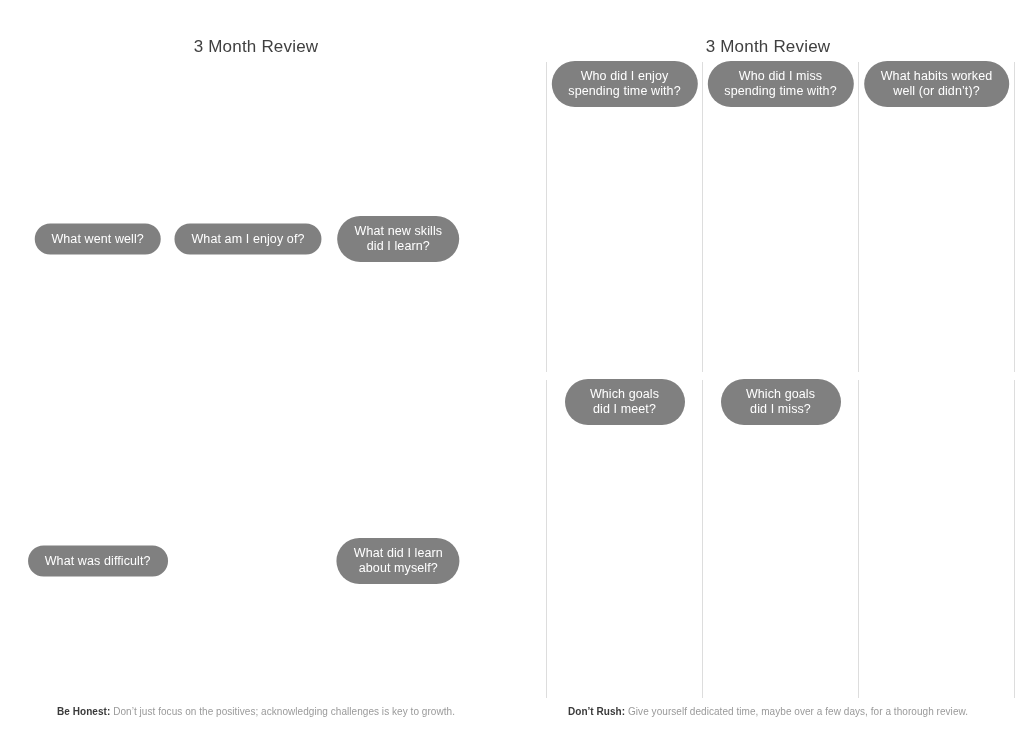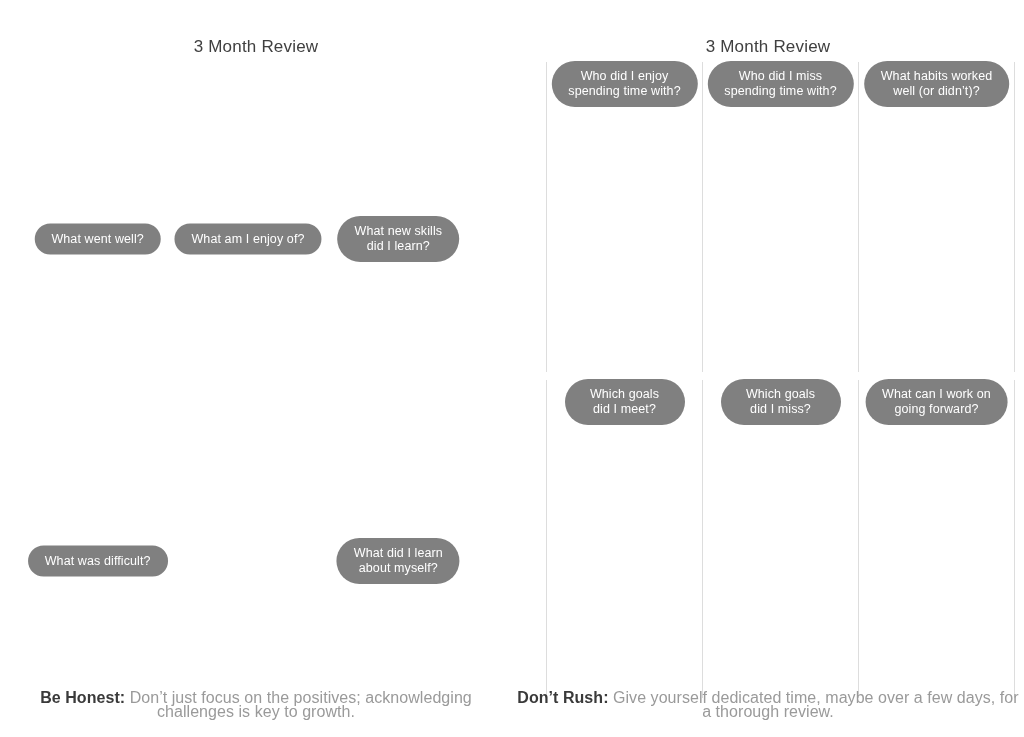--- a/index.html
+++ b/index.html
@@ -107,21 +107,21 @@
     top: 44px;
     bottom: 0;
   }
 
   .footer-note {
     position: absolute;
     left: 0;
     right: 0;
     bottom: 18px;
     text-align: center;
-    font-size: 16px;
+    font-size: 10px;
     color: #9a9a9a;
     line-height: 14px;
     letter-spacing: 0.05px;
   }
   .footer-note .lead {
     font-weight: bold;
     color: #3a3a3a;
   }
 </style>
 </head>
@@ -224,22 +224,20 @@
         </div>
         <div class="col">
           <div class="col-inner">
             <div class="pill">Which goals
 did I miss?</div>
             <div class="col-body"></div>
           </div>
         </div>
         <div class="col">
           <div class="col-inner">
-            <div class="pill">What can I work on
-going forward?</div>
             <div class="col-body"></div>
           </div>
         </div>
       </div>
 
     </div>
 
     <div class="footer-note">
       <span class="lead">Don’t Rush:</span>
       <span>Give yourself dedicated time, maybe over a few days, for a thorough review.</span>

